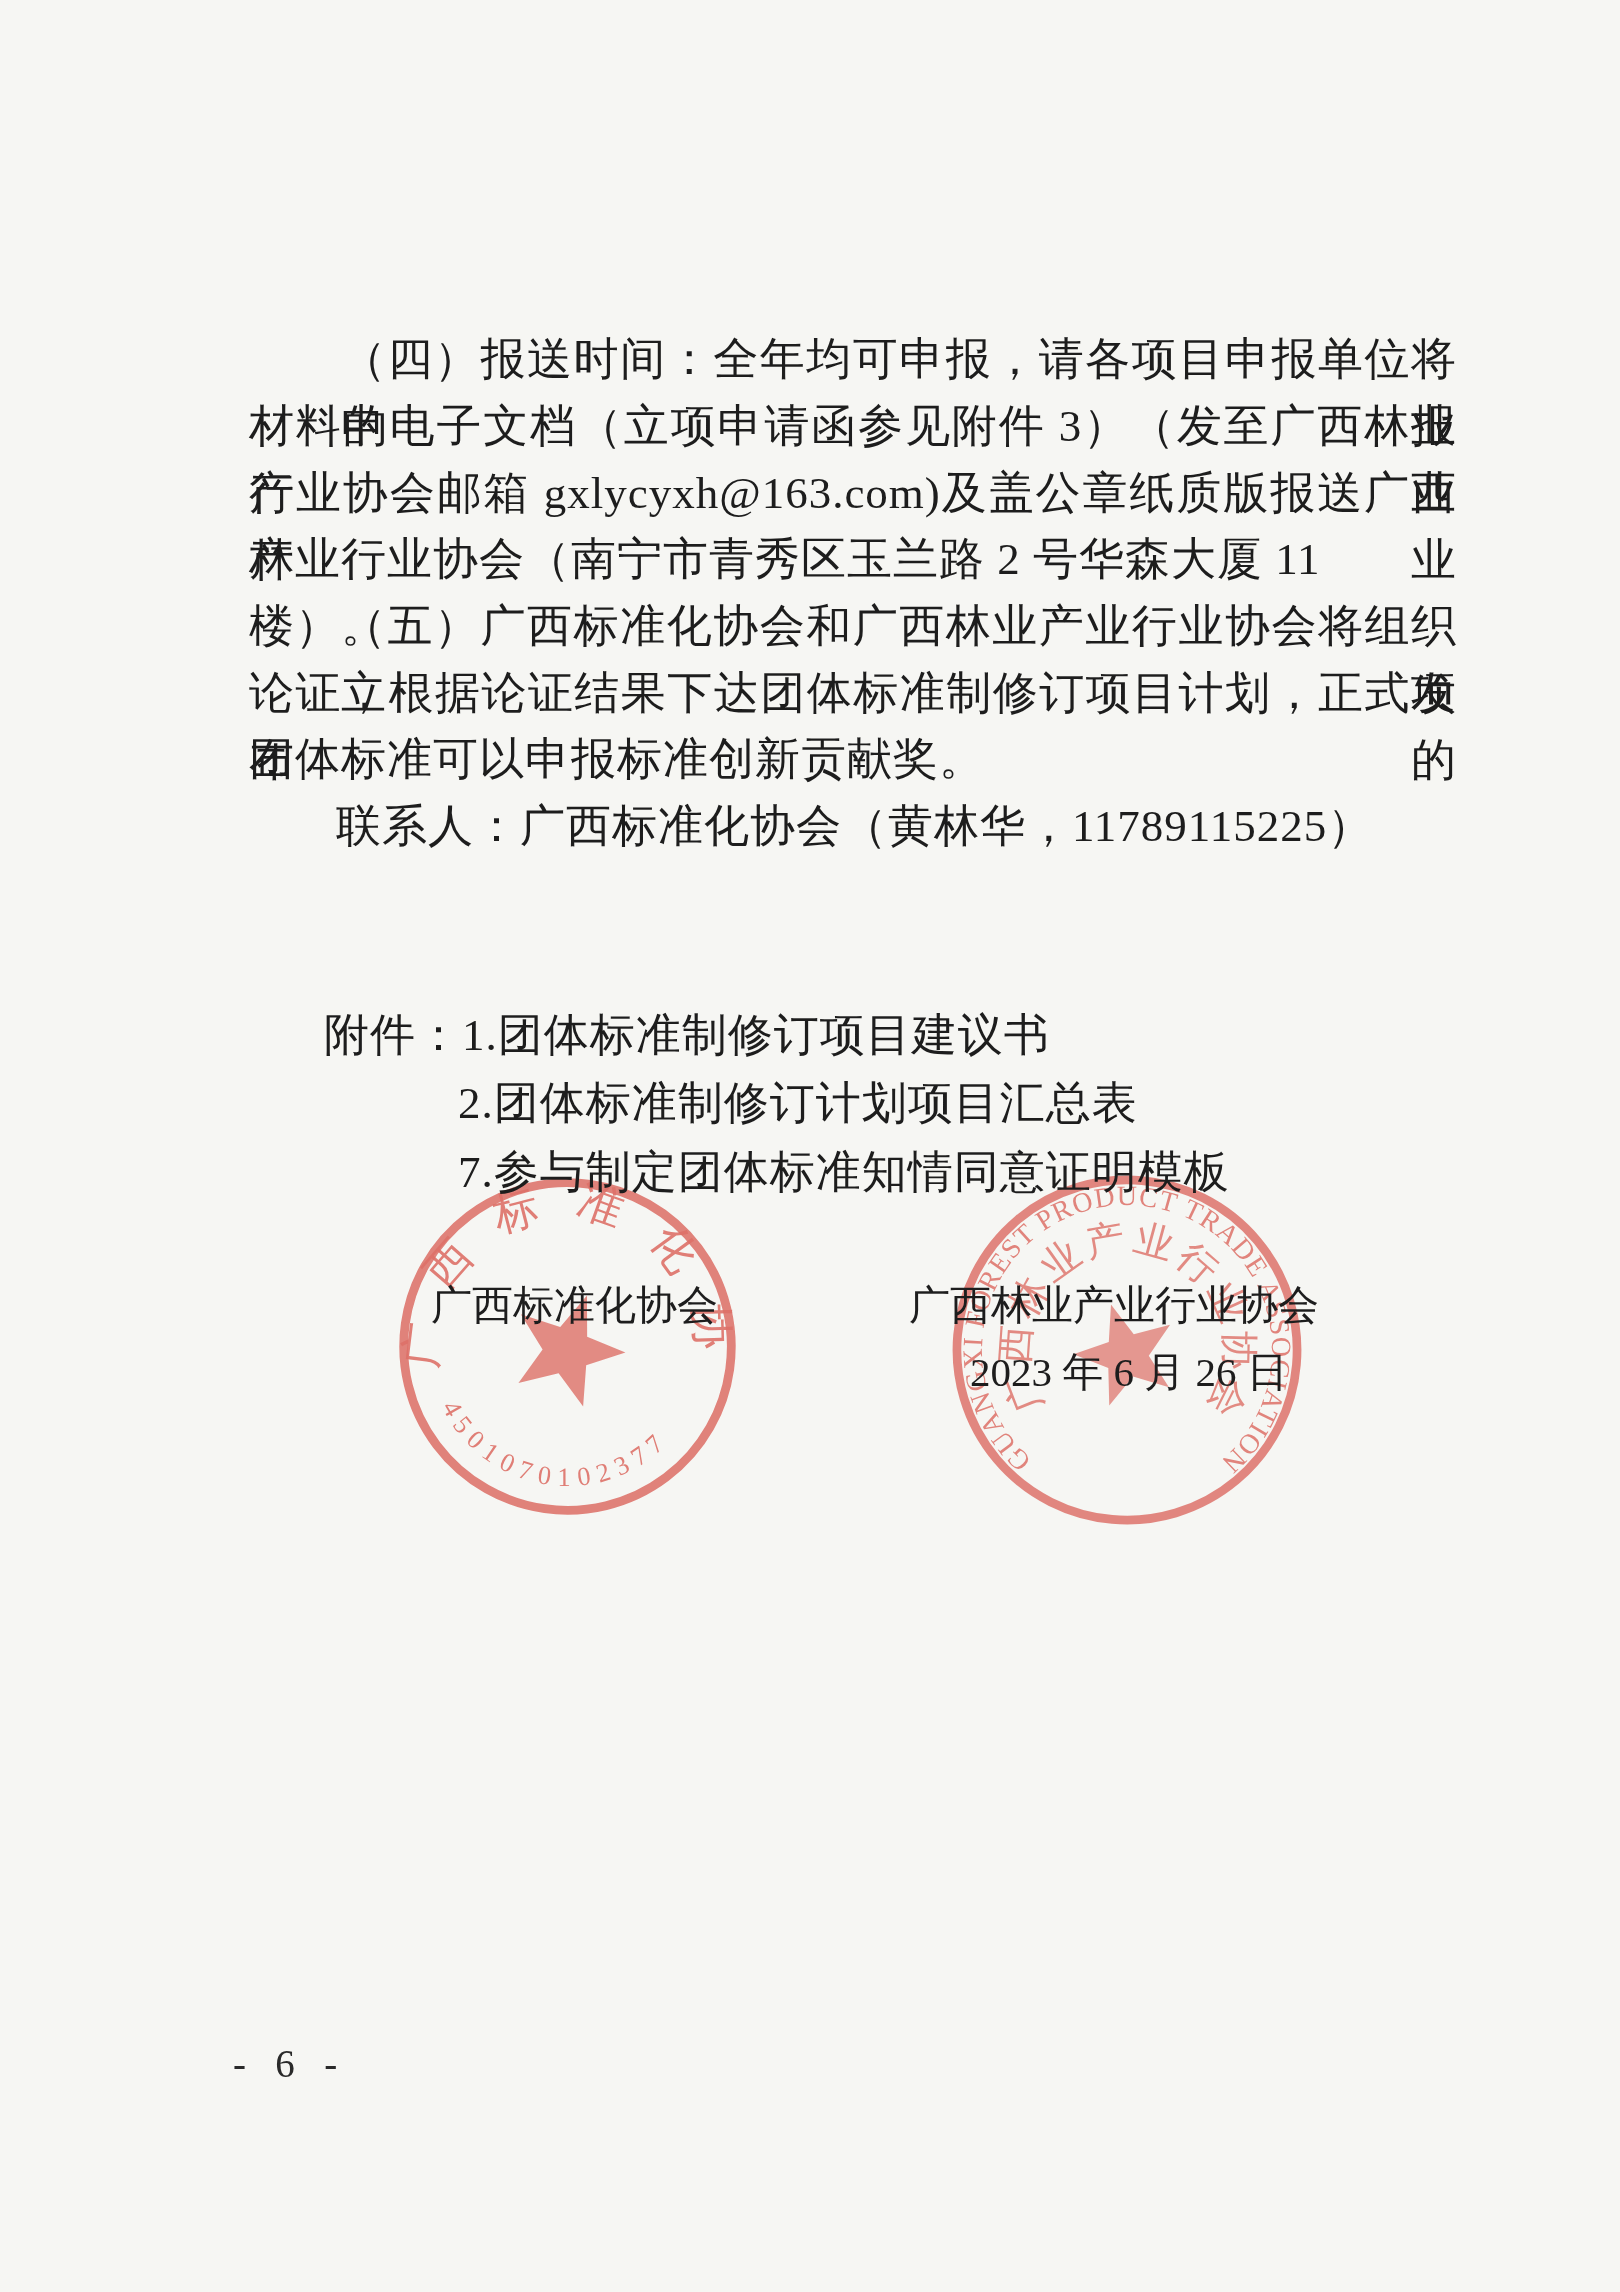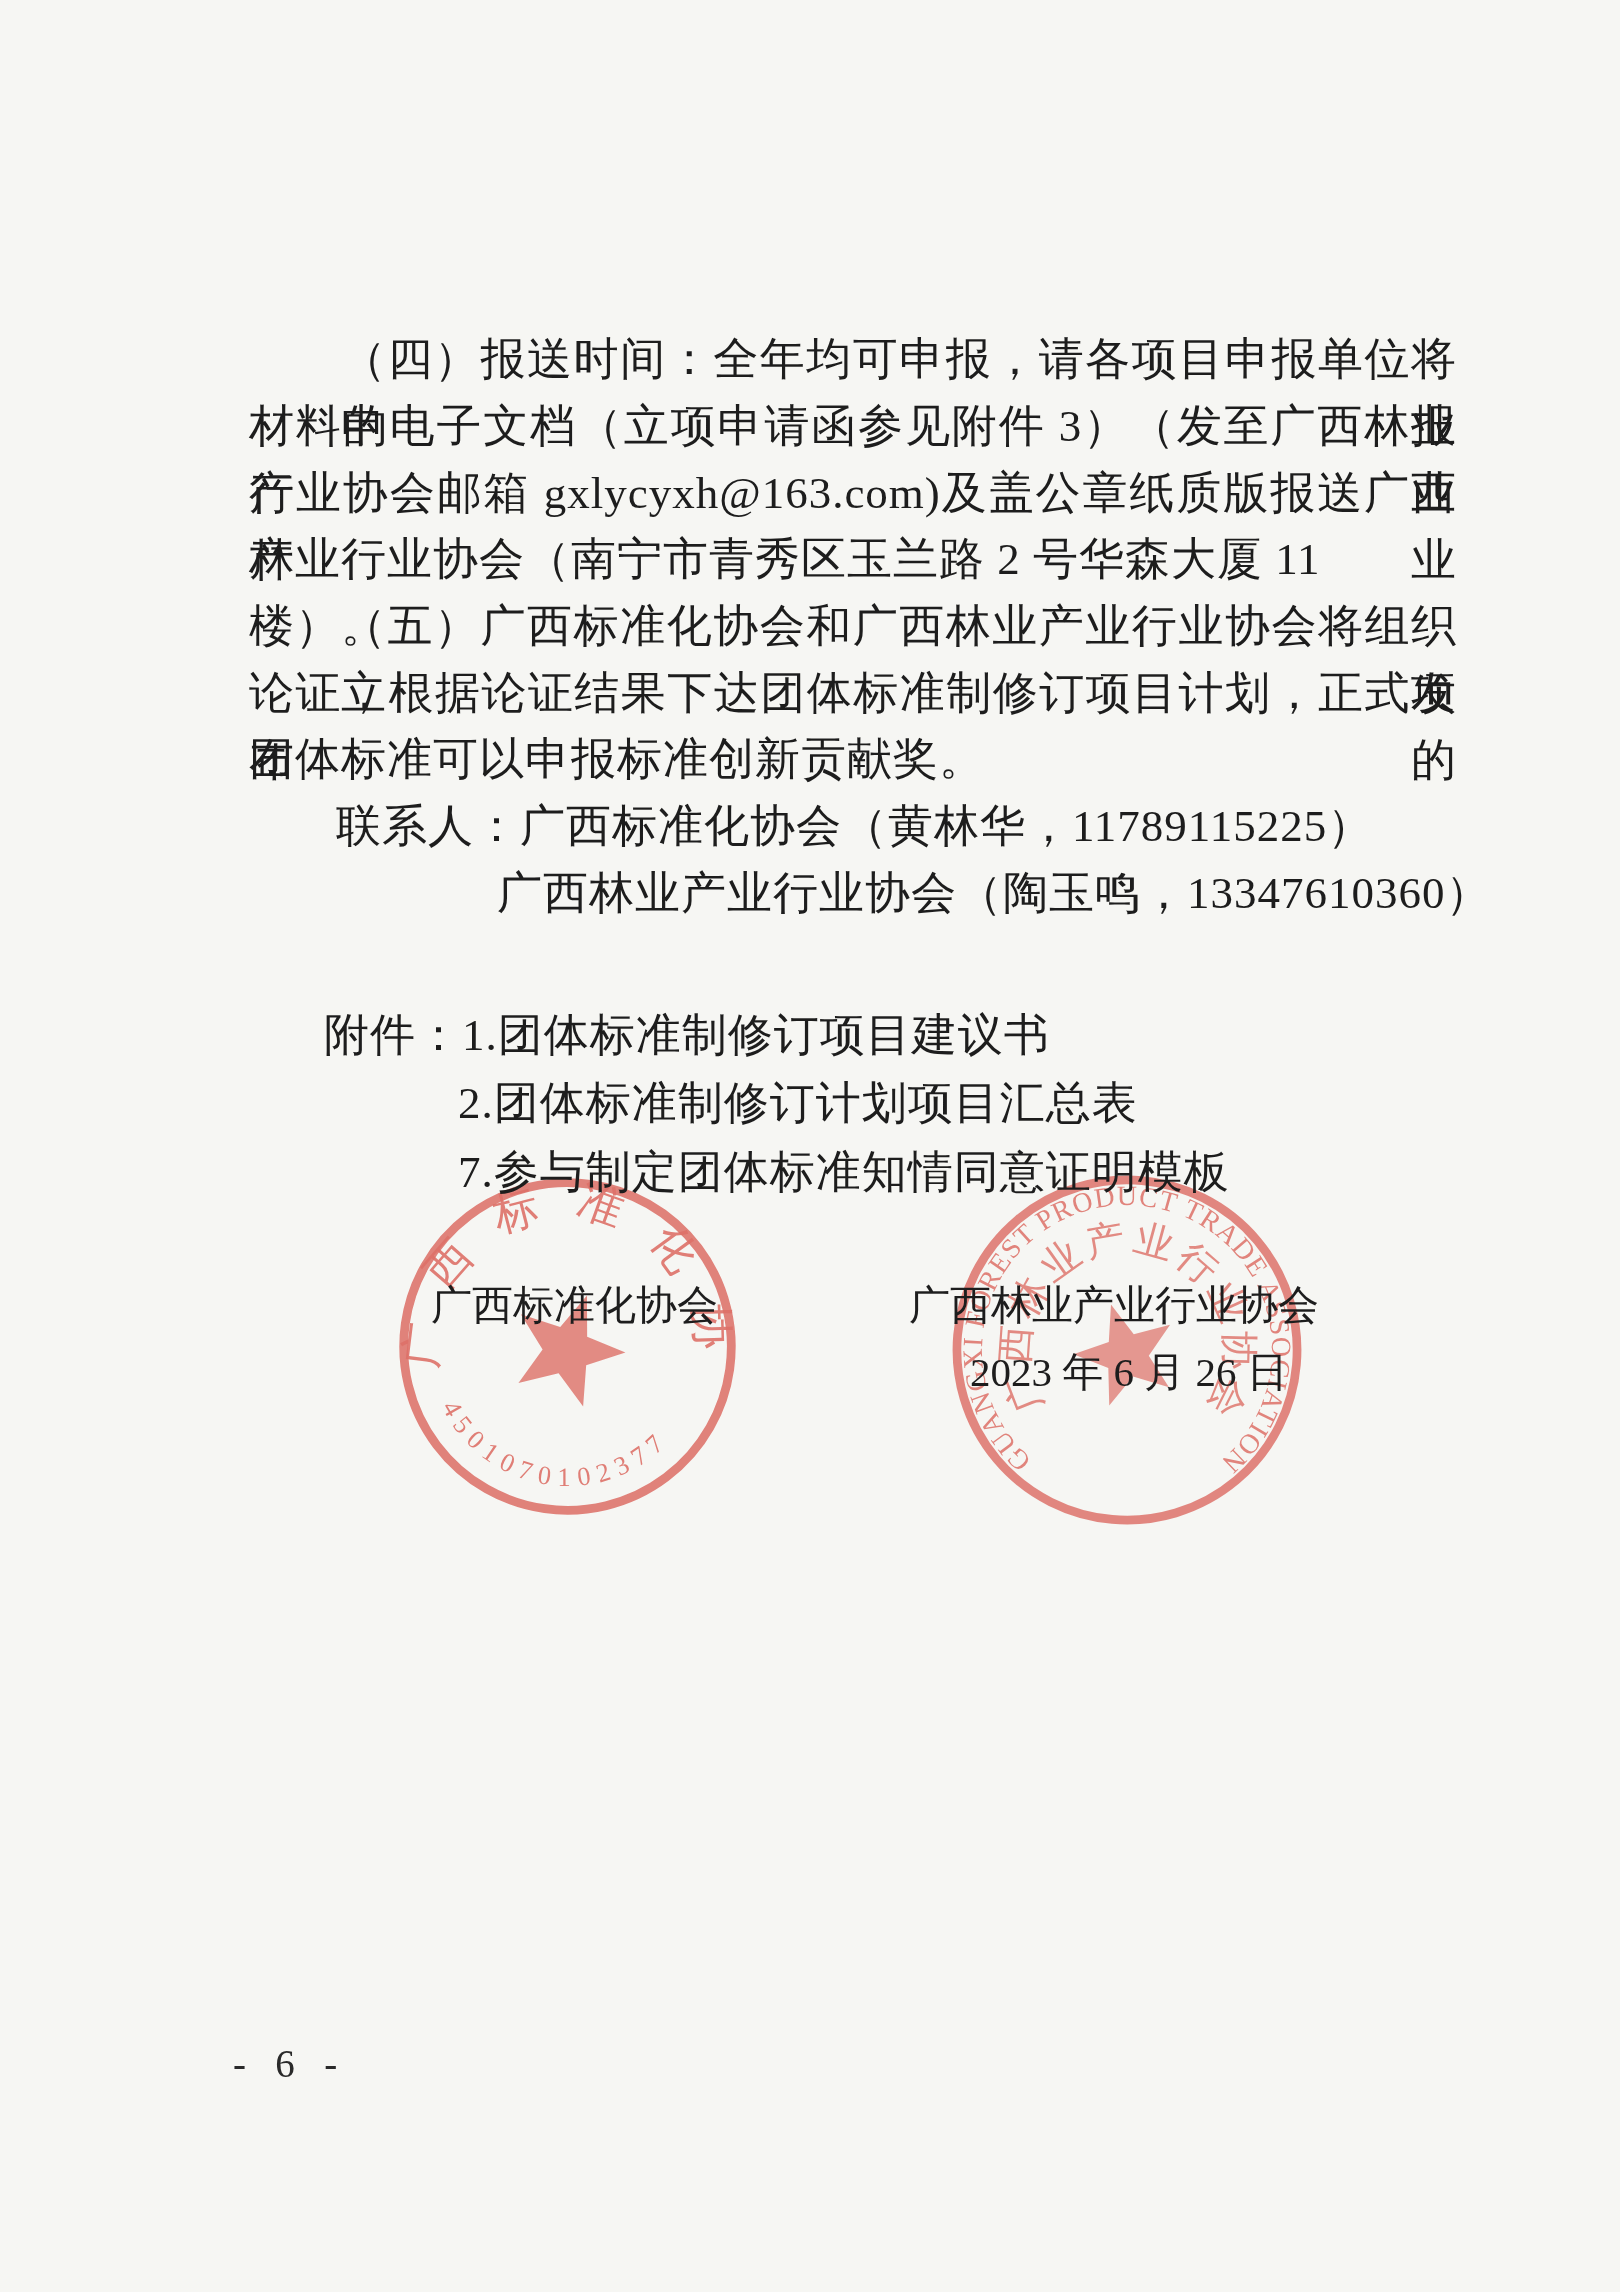--- a/index.html
+++ b/index.html
@@ -38,21 +38,20 @@
   <div class="line wide jfull ind" style="top:326px">（四）报送时间：全年均可申报，请各项目申报单位将申报</div>
   <div class="line wide jfull" style="top:393px">材料的电子文档（立项申请函参见附件 3）（发至广西林业产业</div>
   <div class="line wide jfull" style="top:460px">行业协会邮箱 gxlycyxh@163.com)及盖公章纸质版报送广西林业</div>
   <div class="line wide" style="top:526px">产业行业协会（南宁市青秀区玉兰路 2 号华森大厦 11 楼）。</div>
 
   <div class="line wide jfull ind" style="top:593px">（五）广西标准化协会和广西林业产业行业协会将组织立项</div>
   <div class="line wide jfull" style="top:660px">论证，根据论证结果下达团体标准制修订项目计划，正式发布的</div>
   <div class="line wide" style="top:726px">团体标准可以申报标准创新贡献奖。</div>
 
   <div class="line" style="left:336px;top:793px">联系人：广西标准化协会（黄林华，11789115225）</div>
-  <div class="line" style="left:497px;top:860px">广西林业产业行业协会（陶玉鸣，13347610360）</div>
 
   <div class="line" style="left:324px;top:1002px">附件：1.团体标准制修订项目建议书</div>
   <div class="line" style="left:458px;top:1070px">2.团体标准制修订计划项目汇总表</div>
   <div class="line" style="left:458px;top:1139px">7.参与制定团体标准知情同意证明模板</div>
 
   <div class="line sig" style="left:431px;top:1272px">广西标准化协会</div>
   <div class="line sig" style="left:909px;top:1272px">广西林业产业行业协会</div>
   <div class="line sig" style="left:970px;top:1339px">2023 年 6 月 26 日</div>
 
   <svg class="seal" style="left:392px;top:1171px;transform:rotate(8deg);opacity:.84" width="351" height="351" viewBox="0 0 360 360">

